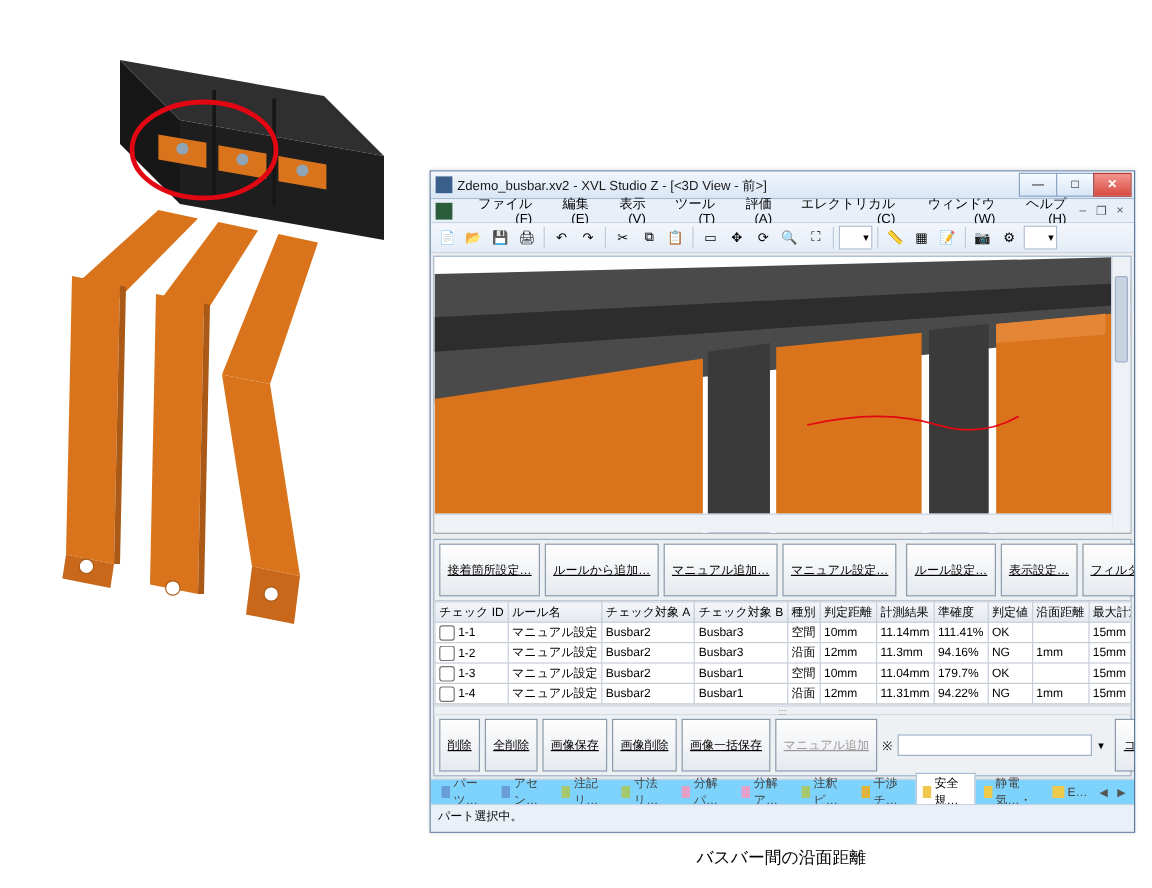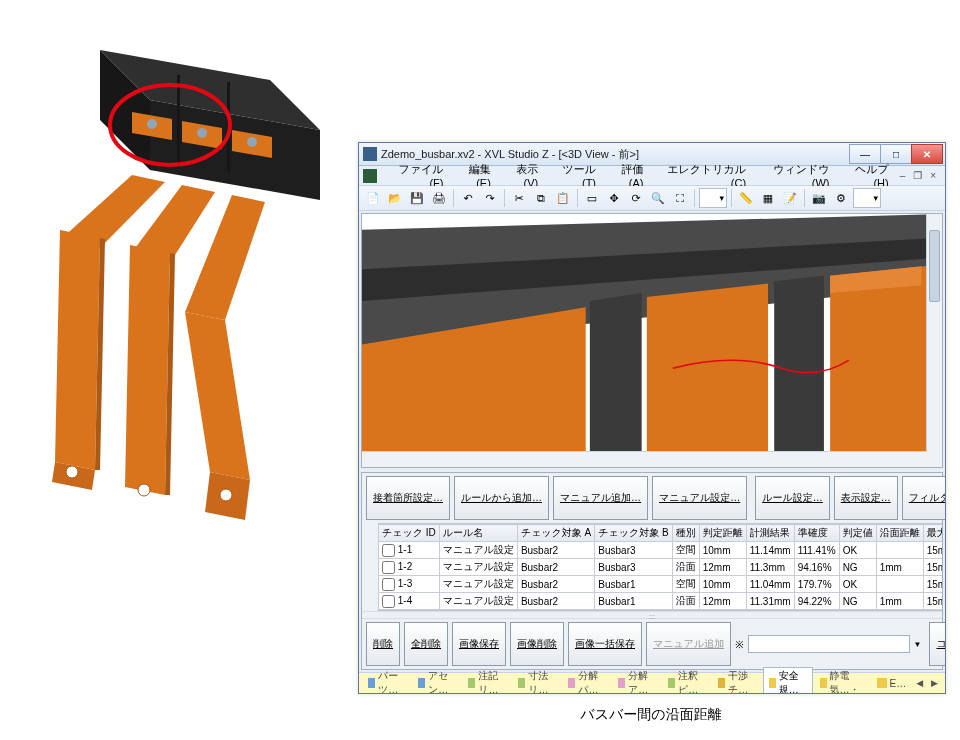--- a/index.html
+++ b/index.html
@@ -168,35 +168,34 @@
     padding:14px 6px;
     font-size:10px;
     white-space:nowrap;
     text-decoration:underline;
   }
   .bp-spacer{flex:1;}
   .table-wrap{
     border-top:1px solid #c0c8d3;border-bottom:1px solid #c0c8d3;
     background:#fff;
     overflow:hidden;
-    margin-left:16px;
   }
   table {border-collapse:collapse;width:100%;font-size:10px;}
   th,td{border:1px solid #c6cdd7;padding:1px 3px;text-align:left;white-space:nowrap;}
   th{background:linear-gradient(#f3f5f9,#e4e9f0);font-weight:normal;}
   td.chk input{margin:0;vertical-align:middle;}
   .splitter{
     height:6px;background:#eef1f4;text-align:center;color:#888;font-size:8px;
     border-top:1px solid #d6dde7;border-bottom:1px solid #d6dde7;
   }
   .bp-select{height:16px;border:1px solid #9db1c9;background:#fff;min-width:160px;}
 
   
   .tab-strip{
-    height:20px;background:#fef9c3;border-top:1px solid #c6d4e6;
+    height:20px;background:#7dd3fc;border-top:1px solid #c6d4e6;
     display:flex;align-items:center;gap:2px;padding:0 4px;
   }
   .tab-item{
     display:flex;align-items:center;gap:3px;
     padding:1px 5px;font-size:10px;color:#444;
   }
   .tab-item.active{background:#fff;border:1px solid #a8bcd4;border-bottom-color:#fff;color:#000;}
   .tab-arrow{margin-left:auto;font-size:9px;padding:0 3px;color:#555;}
   .tab-ico{width:10px;height:10px;display:inline-block;}
 
@@ -488,15 +487,18 @@
       <div class="tab-item">
           <span class="tab-ico" style="background:#efc94c"></span>
           <span>E…</span>
         </div>
       <div class="tab-arrow">◀</div>
       <div class="tab-arrow">▶</div>
     </div>
 
   </div>
 
+  <div class="status-bar">
+    <span>パート選択中。</span>
+  </div>
 </div>
 
 <div class="caption">バスバー間の沿面距離</div>
 
 </body></html>

